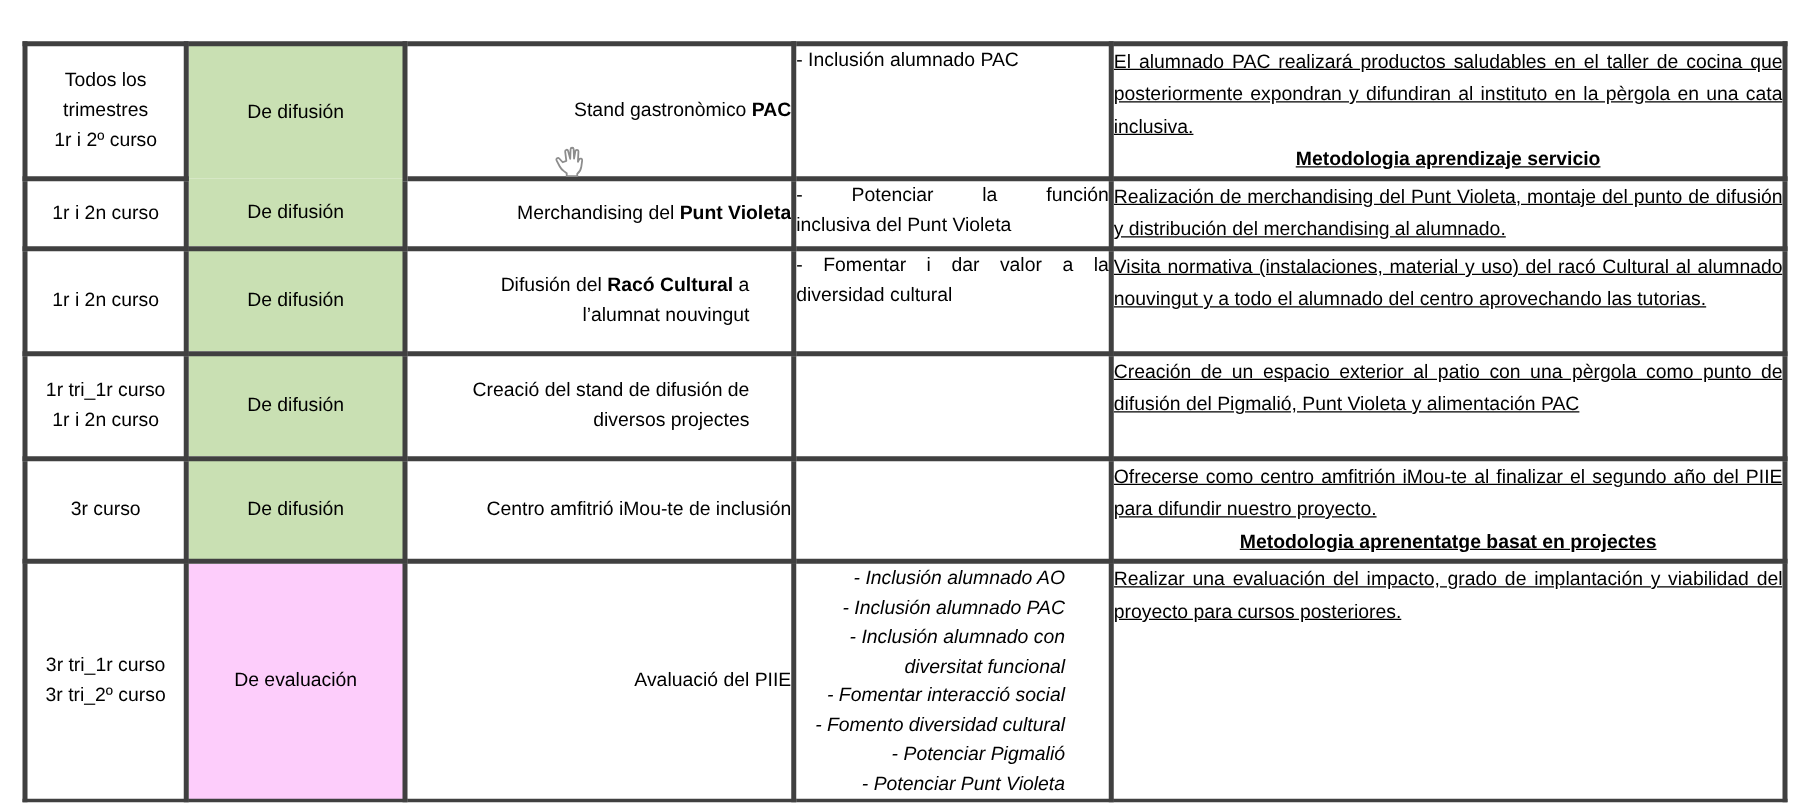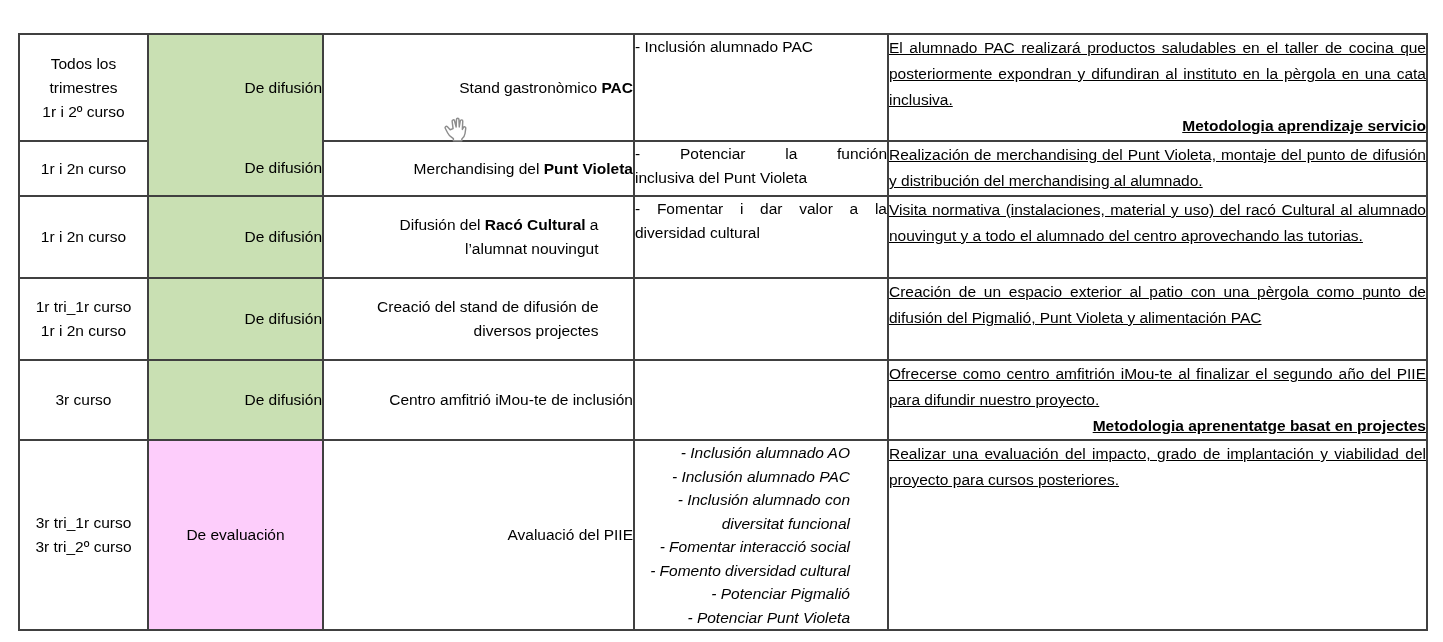--- a/index.html
+++ b/index.html
@@ -13,34 +13,34 @@
   }
   table.grid{
     position:absolute;left:18px;top:33px;
     width:1408px;
     border-collapse:collapse;
     table-layout:fixed;
     border:1px solid #000;
     border-bottom-width:2px;
   }
   table.grid td{
-    border:2px solid #404040;
+    border:4px solid #404040;
     overflow:hidden;
     font-size:15.5px;
     padding:0;
   }
   td.c-period{
     text-align:center;vertical-align:middle;
     line-height:24px;padding:2px 4px;
   }
   td.c-type{
     text-align:center;vertical-align:middle;
     padding:2px 4px;
   }
-  td.c-type.green{background:var(--green-fill,#c9e0b3);text-align:right;}
+  td.c-type.green{background:var(--green-fill,#c9e0b3);}
   td.c-type.pink{background:var(--pink-fill,#fdcdfb);}
   td.c-type.no-bottom{border-bottom-style:hidden;}
   td.c-type.no-top{border-top-style:hidden;}
   td.c-activity{
     text-align:right;vertical-align:middle;
     line-height:24px;padding:2px 8px;
   }
   .act-narrow{max-width:240px;margin:16px auto;}
   td.c-objectives{
     vertical-align:top;
@@ -50,21 +50,21 @@
   .obj-line1{text-align:justify;text-align-last:justify;}
   .obj-line2{text-align:left;}
   .obj-list{width:215px;}
   .obj-item{padding-left:11px;text-indent:-11px;text-align:right;font-style:italic;}
   td.c-desc{
     vertical-align:top;
     line-height:26px;
     padding:5px 9px 4px 8px;
   }
   .para{text-align:justify;margin:0;text-decoration:underline;}
-  .para.bold{font-weight:700;text-align:right;}
+  .para.bold{font-weight:700;text-align:center;}
   b{font-weight:700;}
   .hand{
     position:absolute;left:441px;top:112px;
     width:33px;height:36px;z-index:5;
   }
 </style>
 </head>
 <body>
 
 <div class="canvas">

